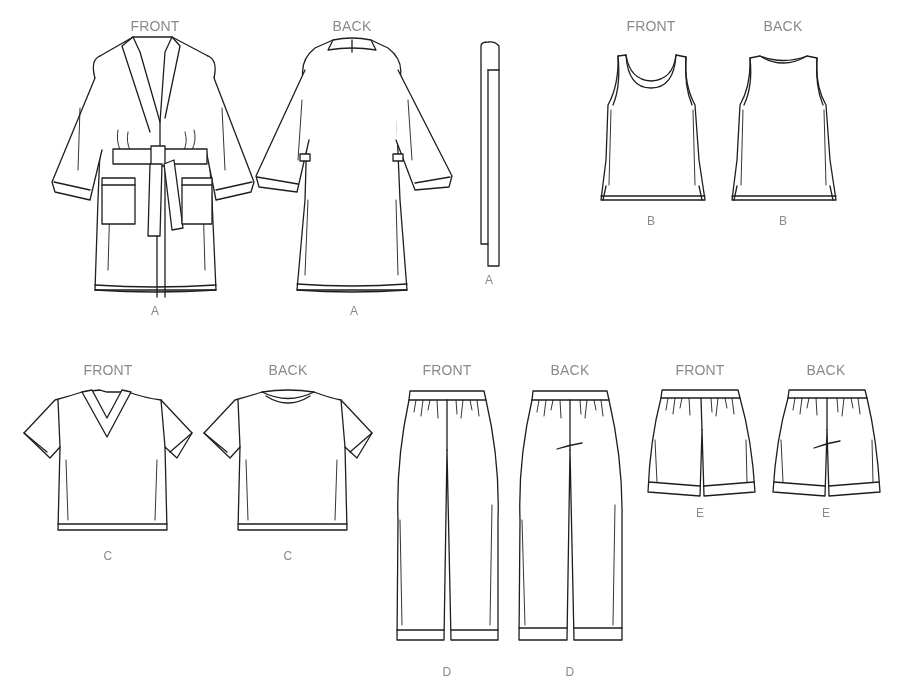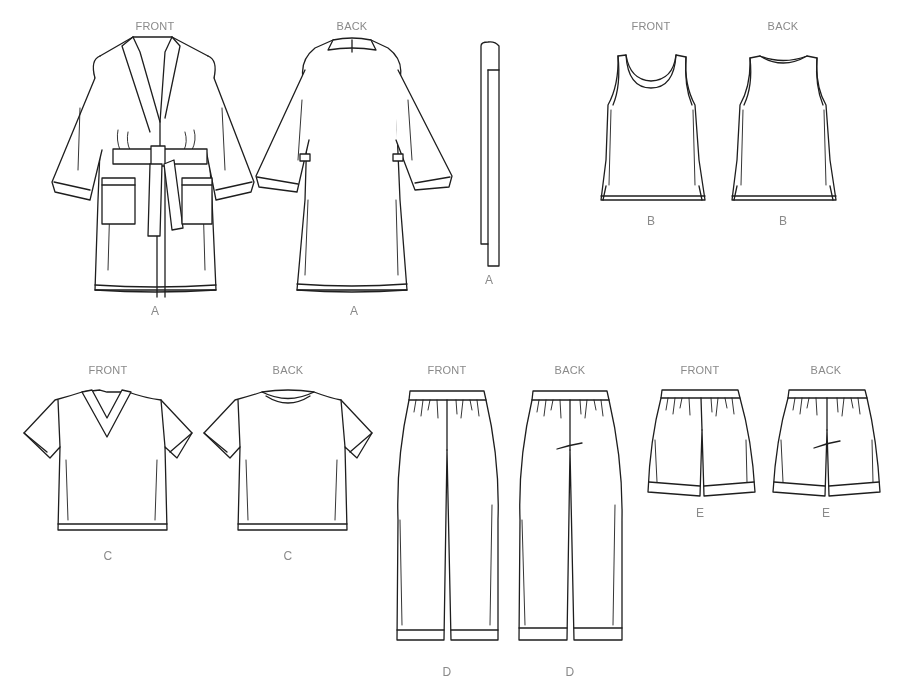--- a/index.html
+++ b/index.html
@@ -1,20 +1,20 @@
 <!DOCTYPE html>
 <html><head>
 <meta charset="utf-8">
 <style>
   html, body { margin: 0; padding: 0; background: #ffffff; }
   body { width: 902px; height: 700px; position: relative; overflow: hidden;
          font-family: "Liberation Sans", "DejaVu Sans", sans-serif; }
   .lbl { position: absolute; color: #8a8a8a; font-size: 12px; letter-spacing: 0.2px;
          transform: translateX(-50%); white-space: nowrap; line-height: 14px; }
-  .view-lbl { font-size: 11px; }
+  .view-lbl { font-size: 14px; }
   .code-lbl { font-size: 12px; }
   svg.g { position: absolute; overflow: visible; }
   svg.g path, svg.g line, svg.g rect, svg.g polyline, svg.g polygon {
     fill: none; stroke: #1e1e1e; stroke-width: 1.3; stroke-linejoin: round; stroke-linecap: round;
   }
   svg.g .fill { fill: #ffffff; }
   svg.g .thin { stroke-width: 0.9; }
 </style>
 </head>
 <body>

